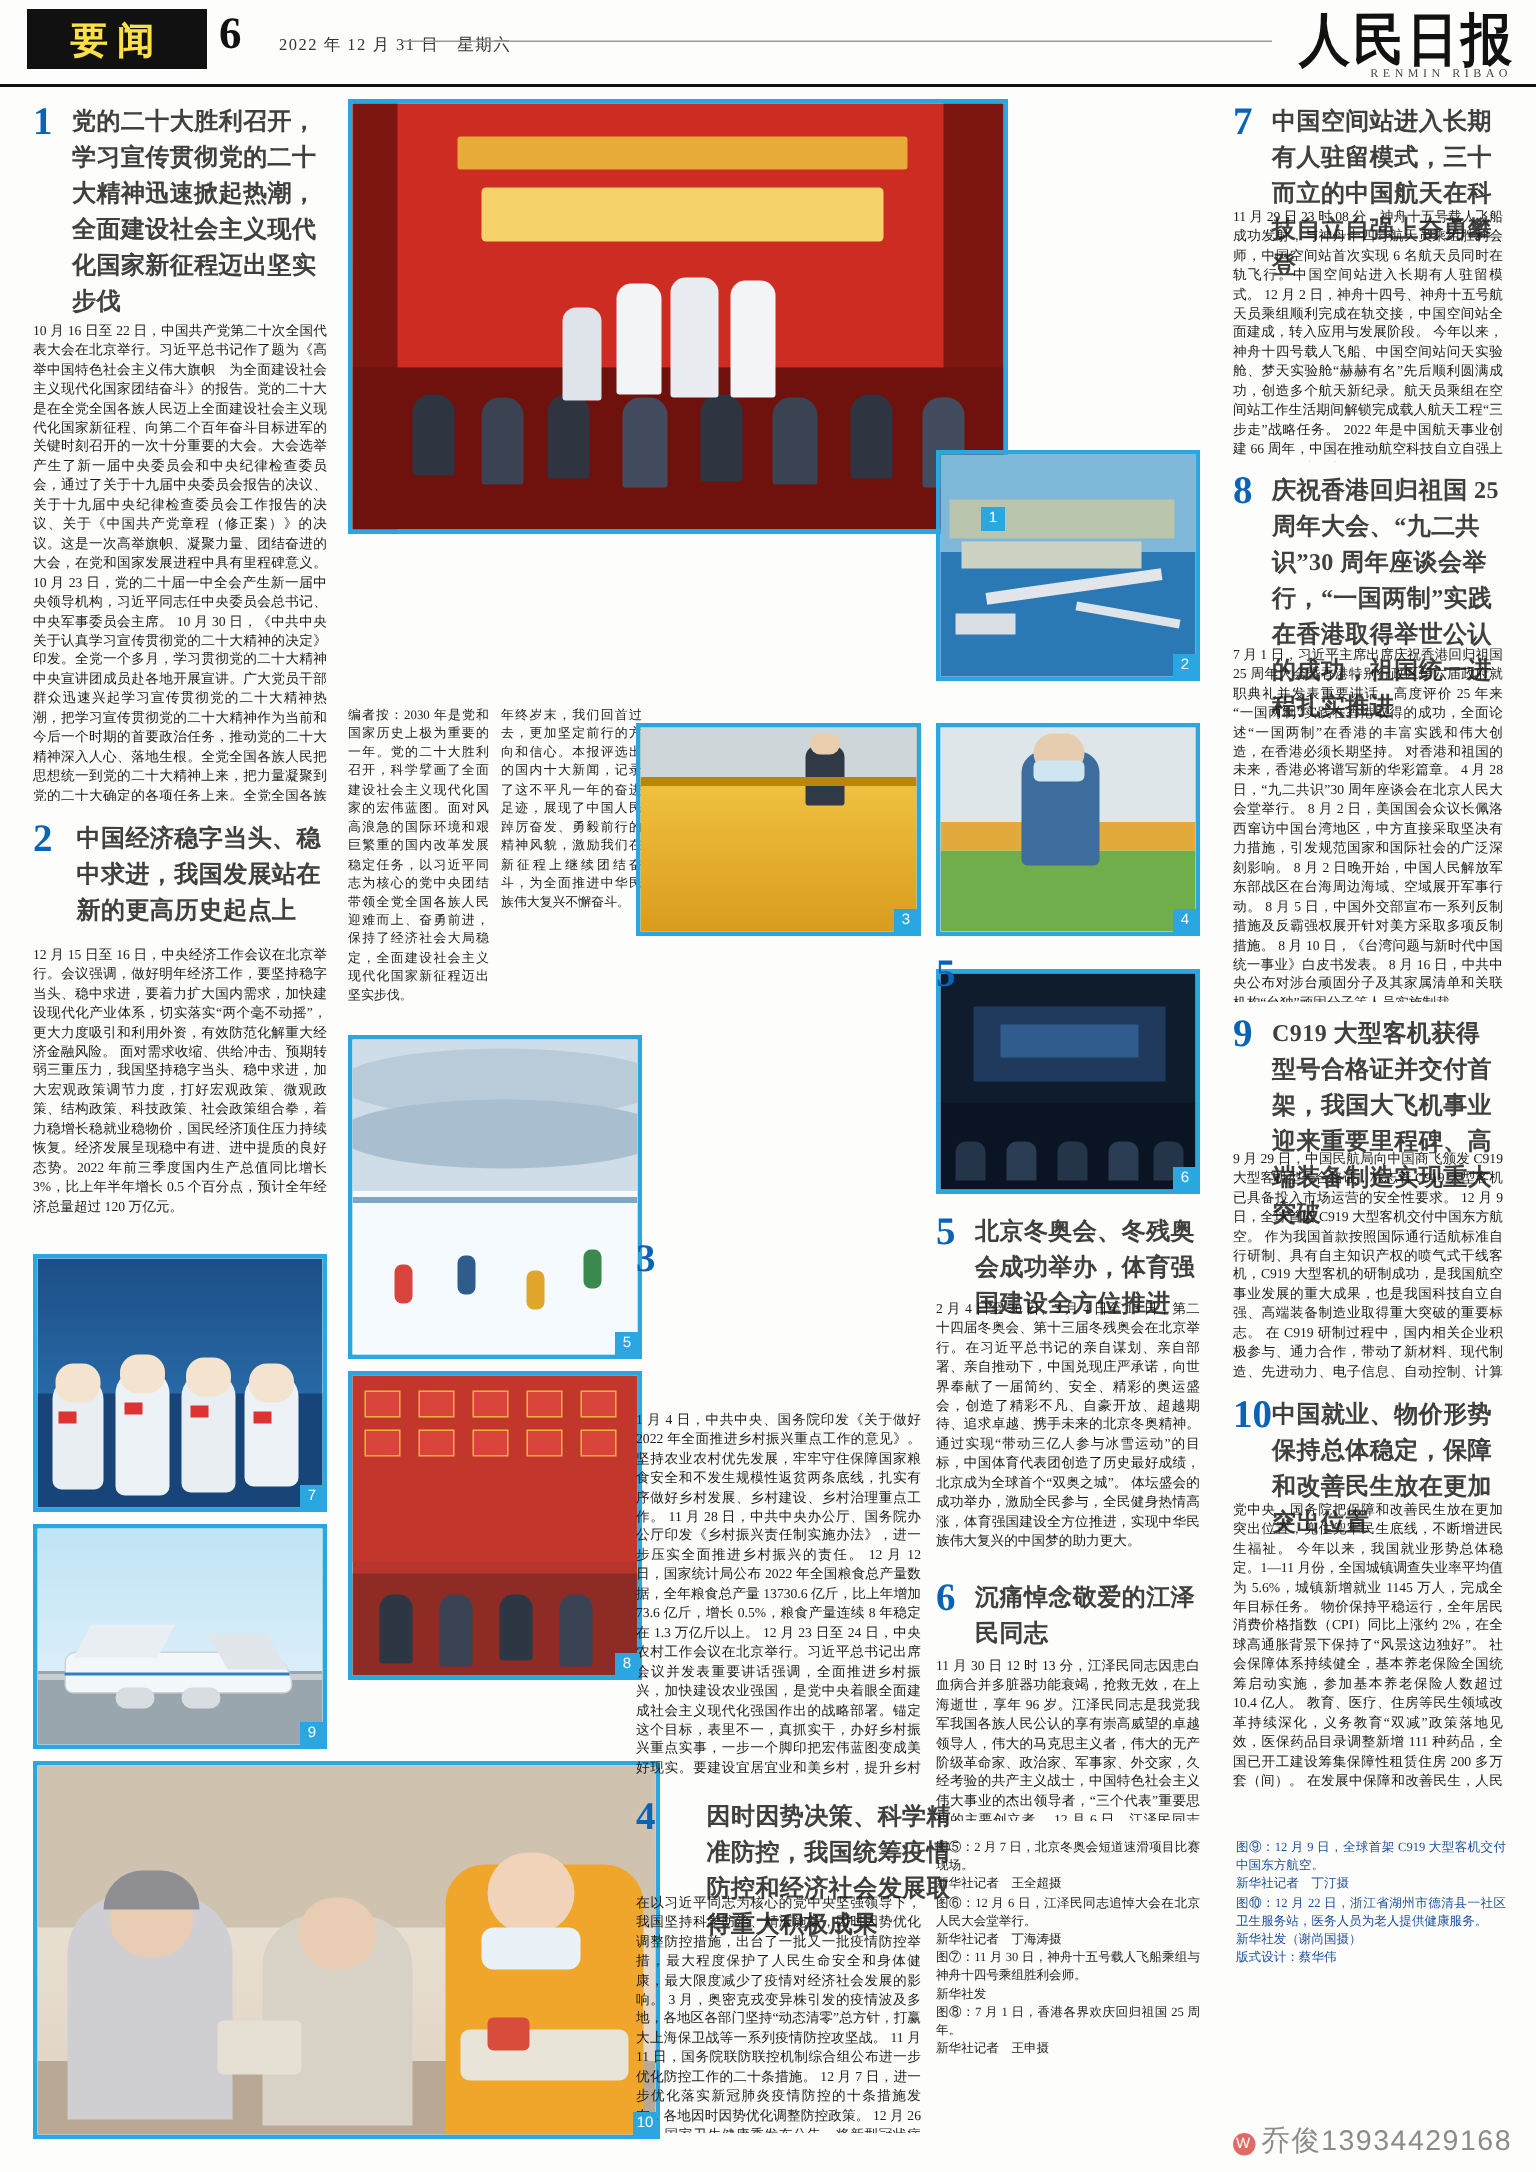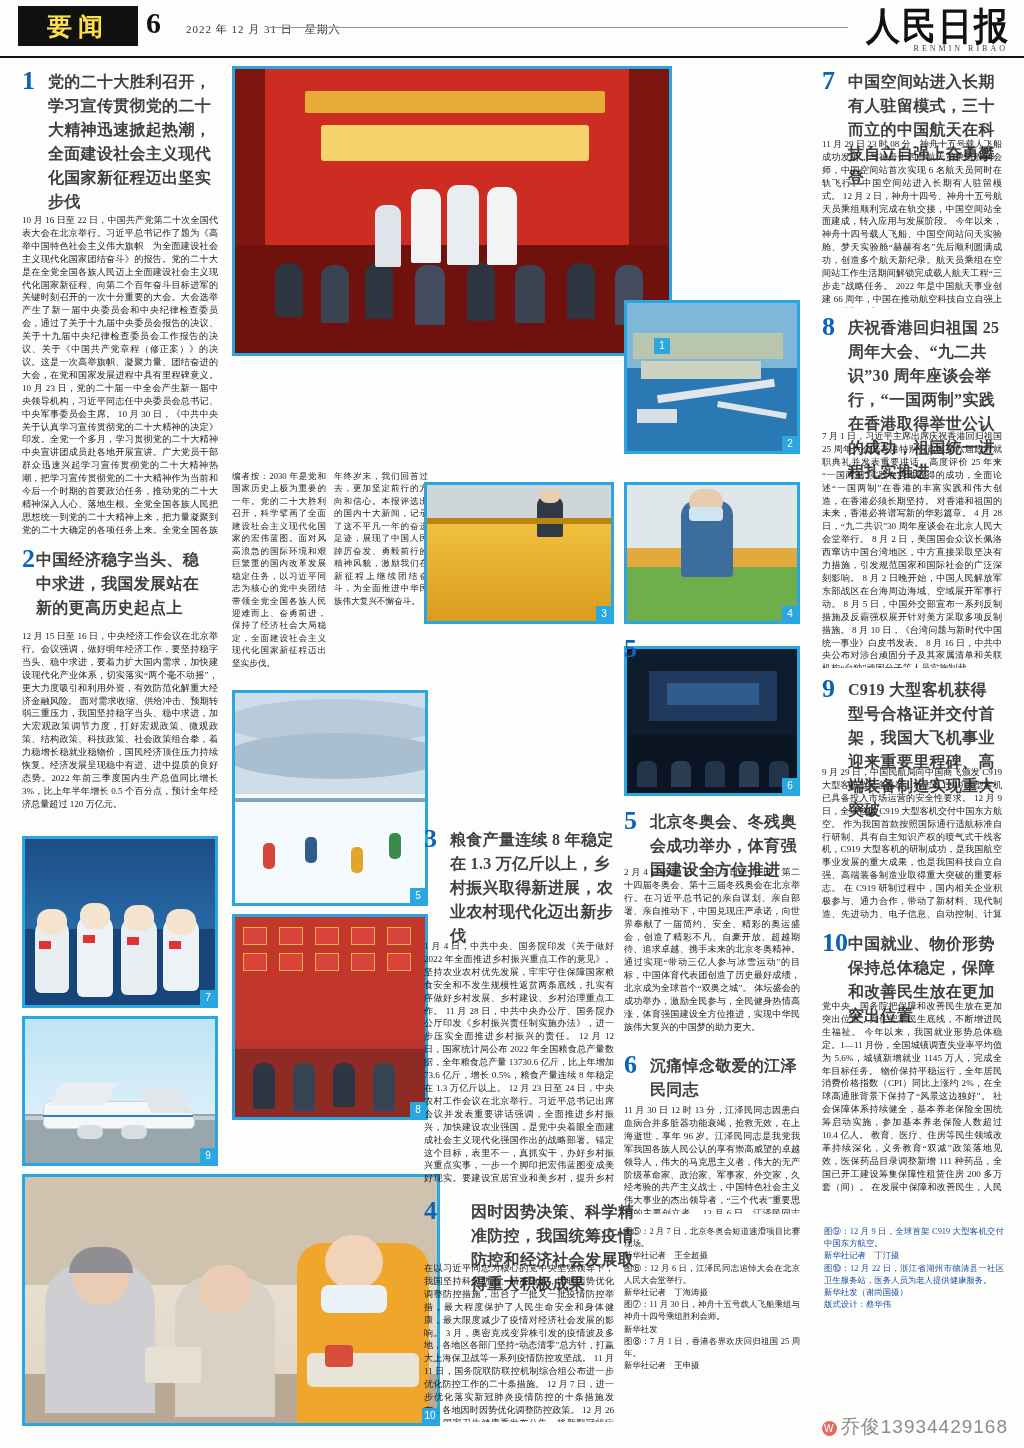--- a/index.html
+++ b/index.html
@@ -146,21 +146,21 @@
     <div class="mh-logo-sub">RENMIN RIBAO</div>
   </div>
 
   <div class="numbig" style="left:22px;top:68px;">1</div>
   <div class="hl" style="left:48px;top:70px;width:170px;">党的二十大胜利召开，学习宣传贯彻党的二十大精神迅速掀起热潮，全面建设社会主义现代化国家新征程迈出坚实步伐</div>
   <div class="col-text" style="left:22px;top:214px;width:196px;height:320px;overflow:hidden;">10 月 16 日至 22 日，中国共产党第二十次全国代表大会在北京举行。习近平总书记作了题为《高举中国特色社会主义伟大旗帜　为全面建设社会主义现代化国家团结奋斗》的报告。党的二十大是在全党全国各族人民迈上全面建设社会主义现代化国家新征程、向第二个百年奋斗目标进军的关键时刻召开的一次十分重要的大会。大会选举产生了新一届中央委员会和中央纪律检查委员会，通过了关于十九届中央委员会报告的决议、关于十九届中央纪律检查委员会工作报告的决议、关于《中国共产党章程（修正案）》的决议。这是一次高举旗帜、凝聚力量、团结奋进的大会，在党和国家发展进程中具有里程碑意义。
 10 月 23 日，党的二十届一中全会产生新一届中央领导机构，习近平同志任中央委员会总书记、中央军事委员会主席。
 10 月 30 日，《中共中央关于认真学习宣传贯彻党的二十大精神的决定》印发。全党一个多月，学习贯彻党的二十大精神中央宣讲团成员赴各地开展宣讲。广大党员干部群众迅速兴起学习宣传贯彻党的二十大精神热潮，把学习宣传贯彻党的二十大精神作为当前和今后一个时期的首要政治任务，推动党的二十大精神深入人心、落地生根。全党全国各族人民把思想统一到党的二十大精神上来，把力量凝聚到党的二十大确定的各项任务上来。全党全国各族人民更加紧密团结在以习近平同志为核心的党中央周围，踔厉奋发、勇毅前行，为全面建设社会主义现代化国家、全面推进中华民族伟大复兴而团结奋斗。</div>
 
   <div class="numbig" style="left:22px;top:546px;">2</div>
-  <div class="hl" style="left:36px;top:548px;width:170px;">中国经济稳字当头、稳中求进，我国发展站在新的更高历史起点上</div>
+  <div class="hl" style="left:51px;top:548px;width:170px;">中国经济稳字当头、稳中求进，我国发展站在新的更高历史起点上</div>
   <div class="col-text" style="left:22px;top:630px;width:196px;height:188px;overflow:hidden;">12 月 15 日至 16 日，中央经济工作会议在北京举行。会议强调，做好明年经济工作，要坚持稳字当头、稳中求进，要着力扩大国内需求，加快建设现代化产业体系，切实落实“两个毫不动摇”，更大力度吸引和利用外资，有效防范化解重大经济金融风险。
 面对需求收缩、供给冲击、预期转弱三重压力，我国坚持稳字当头、稳中求进，加大宏观政策调节力度，打好宏观政策、微观政策、结构政策、科技政策、社会政策组合拳，着力稳增长稳就业稳物价，国民经济顶住压力持续恢复。经济发展呈现稳中有进、进中提质的良好态势。2022 年前三季度国内生产总值同比增长 3%，比上年半年增长 0.5 个百分点，预计全年经济总量超过 120 万亿元。</div>
 
   <div class="photo" style="left:22px;top:836px;width:196px;height:172px;">
     <div class="scene" style="background:linear-gradient(#1d4e86,#2f7fc0);">
       <div style="position:absolute;left:0;bottom:0;width:100%;height:46%;background:#17457a;"></div>
       <div style="position:absolute;left:10px;bottom:12px;width:34px;height:76px;background:#e8eef2;border-radius:16px 16px 6px 6px;"></div>
       <div style="position:absolute;left:12px;bottom:70px;width:30px;height:26px;background:#f3e3cf;border-radius:12px;"></div>
       <div style="position:absolute;left:52px;bottom:8px;width:36px;height:84px;background:#edf2f6;border-radius:16px 16px 6px 6px;"></div>
       <div style="position:absolute;left:55px;bottom:76px;width:30px;height:26px;background:#f3e3cf;border-radius:12px;"></div>
@@ -319,21 +319,20 @@
       <div style="position:absolute;left:18px;bottom:8px;width:22px;height:46px;background:#2d3643;border-radius:9px 9px 2px 2px;"></div>
       <div style="position:absolute;left:58px;bottom:6px;width:22px;height:48px;background:#3a4353;border-radius:9px 9px 2px 2px;"></div>
       <div style="position:absolute;left:98px;bottom:10px;width:22px;height:44px;background:#2d3643;border-radius:9px 9px 2px 2px;"></div>
       <div style="position:absolute;left:138px;bottom:6px;width:22px;height:48px;background:#3a4353;border-radius:9px 9px 2px 2px;"></div>
     </div>
   </div>
   <div class="badge" style="left:410px;top:1102px;">8</div>
 
   <div class="numbig" style="left:424px;top:826px;">3</div>
   <div class="hl" style="left:450px;top:828px;width:164px;"></div>
-  <div class="hl" style="left:450px;top:828px;width:164px;">粮食产量连续 8 年稳定在 1.3 万亿斤以上，乡村振兴取得新进展，农业农村现代化迈出新步伐</div>
   <div class="col-text" style="left:424px;top:940px;width:190px;height:246px;overflow:hidden;">1 月 4 日，中共中央、国务院印发《关于做好 2022 年全面推进乡村振兴重点工作的意见》。坚持农业农村优先发展，牢牢守住保障国家粮食安全和不发生规模性返贫两条底线，扎实有序做好乡村发展、乡村建设、乡村治理重点工作。
 11 月 28 日，中共中央办公厅、国务院办公厅印发《乡村振兴责任制实施办法》，进一步压实全面推进乡村振兴的责任。
 12 月 12 日，国家统计局公布 2022 年全国粮食总产量数据，全年粮食总产量 13730.6 亿斤，比上年增加 73.6 亿斤，增长 0.5%，粮食产量连续 8 年稳定在 1.3 万亿斤以上。
 12 月 23 日至 24 日，中央农村工作会议在北京举行。习近平总书记出席会议并发表重要讲话强调，全面推进乡村振兴，加快建设农业强国，是党中央着眼全面建成社会主义现代化强国作出的战略部署。锚定这个目标，表里不一，真抓实干，办好乡村振兴重点实事，一步一个脚印把宏伟蓝图变成美好现实。要建设宜居宜业和美乡村，提升乡村建设水平，强化农民增收举措。立足国情农情，体现中国特色，遵循乡村建设规律，建设彰显特色、承载乡愁的现代化乡村。</div>
 
   <div class="numbig" style="left:424px;top:1198px;">4</div>
   <div class="hl" style="left:450px;top:1200px;width:164px;margin-left:21px;">因时因势决策、科学精准防控，我国统筹疫情防控和经济社会发展取得重大积极成果</div>
   <div class="col-text" style="left:424px;top:1262px;width:190px;height:160px;overflow:hidden;">在以习近平同志为核心的党中央坚强领导下，我国坚持科学防治、精准施策，因时因势优化调整防控措施，出台了一批又一批疫情防控举措，最大程度保护了人民生命安全和身体健康，最大限度减少了疫情对经济社会发展的影响。
 3 月，奥密克戎变异株引发的疫情波及多地，各地区各部门坚持“动态清零”总方针，打赢大上海保卫战等一系列疫情防控攻坚战。
 11 月 11 日，国务院联防联控机制综合组公布进一步优化防控工作的二十条措施。

